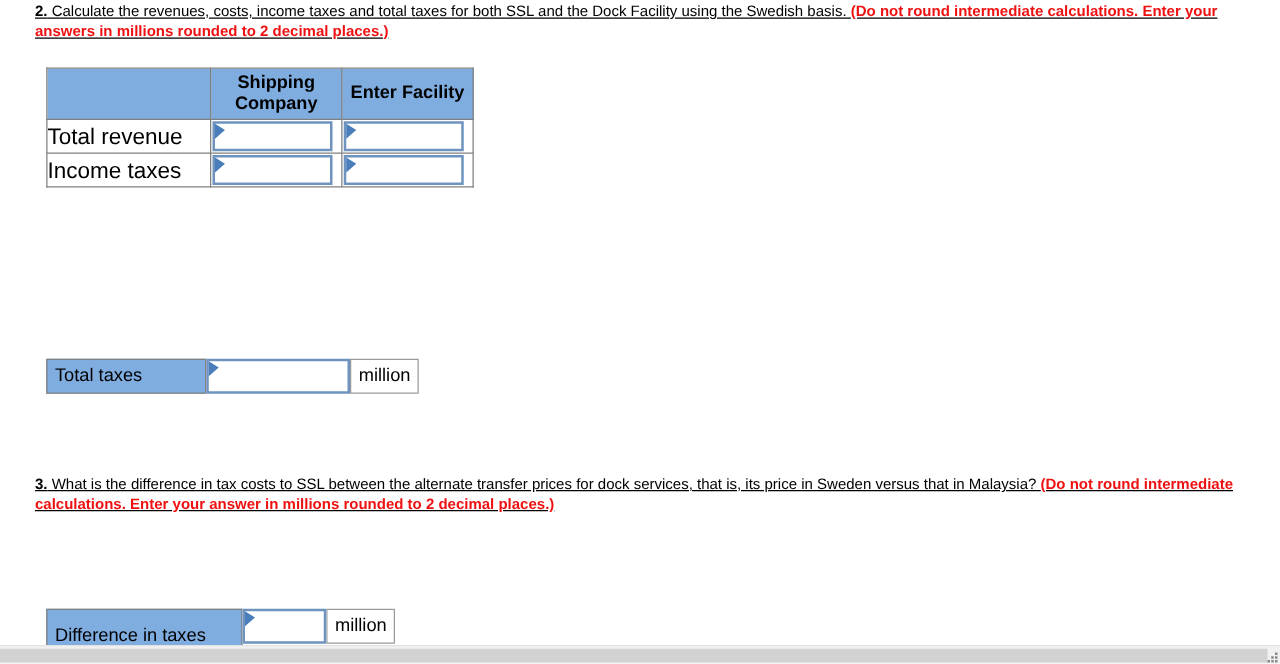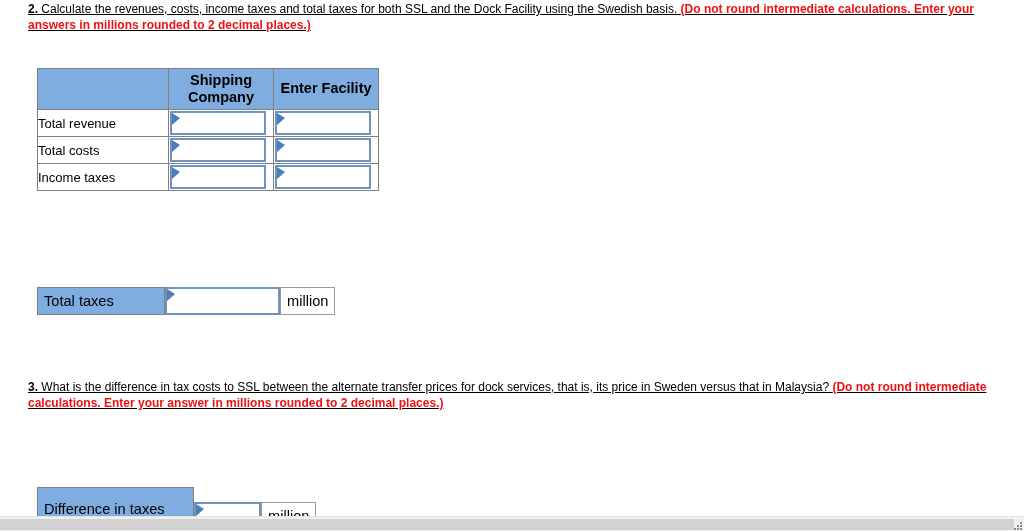--- a/index.html
+++ b/index.html
@@ -47,21 +47,21 @@
   #question-3 {
     left: 28px;
     top: 380px;
     width: 985px;
   }
 
   
   .answer-table {
     position: absolute;
     left: 37px;
-    top: 68px;
+    top: 54px;
     border-collapse: collapse;
     table-layout: fixed;
   }
   .answer-table td, .answer-table th {
     border: 1px solid #808080;
     padding: 0;
     margin: 0;
   }
   .answer-table th {
     background: #80ADE0;
@@ -72,21 +72,21 @@
     line-height: 1.14;
     padding: 3px 2px 4px 2px;
   }
   .th-corner {
     background: #80ADE0;
     width: 126px;
   }
   .th-col { width: 100px; }
   .row-label {
     background: #ffffff;
-    font-size: 13px;
+    font-size: 18px;
     height: 26px;
     padding-left: 5px;
     white-space: nowrap;
   }
   .cell-input {
     background: #ffffff;
     height: 26px;
     padding: 0;
   }
 
@@ -126,21 +126,21 @@
 
   .cell-input .field {
     width: 96px;
     margin: 1px 1px 1px 1px;
   }
 
   
   .strip {
     position: absolute;
     display: flex;
-    align-items: flex-end;
+    align-items: flex-start;
   }
   .strip .strip-label {
     background: #80ADE0;
     border: 1px solid #808080;
     box-sizing: border-box;
     display: flex;
     align-items: center;
     padding-left: 6px;
     font-size: 14.6px;
     color: #000;
@@ -248,35 +248,20 @@
     <thead>
       <tr>
         <th class="th-corner"></th>
         <th class="th-col">Shipping Company</th>
         <th class="th-col">Enter Facility</th>
       </tr>
     </thead>
     <tbody>
       <tr>
         <td class="row-label">Total revenue</td>
-        <td class="cell-input">
-          <div class="field">
-            <span class="flag"></span>
-            <input type="text" value="" style="">
-          </div>
-        </td>
-        <td class="cell-input">
-          <div class="field">
-            <span class="flag"></span>
-            <input type="text" value="" style="">
-          </div>
-        </td>
-      </tr>
-      <tr>
-        <td class="row-label">Total costs</td>
         <td class="cell-input">
           <div class="field">
             <span class="flag"></span>
             <input type="text" value="" style="">
           </div>
         </td>
         <td class="cell-input">
           <div class="field">
             <span class="flag"></span>
             <input type="text" value="" style="">

